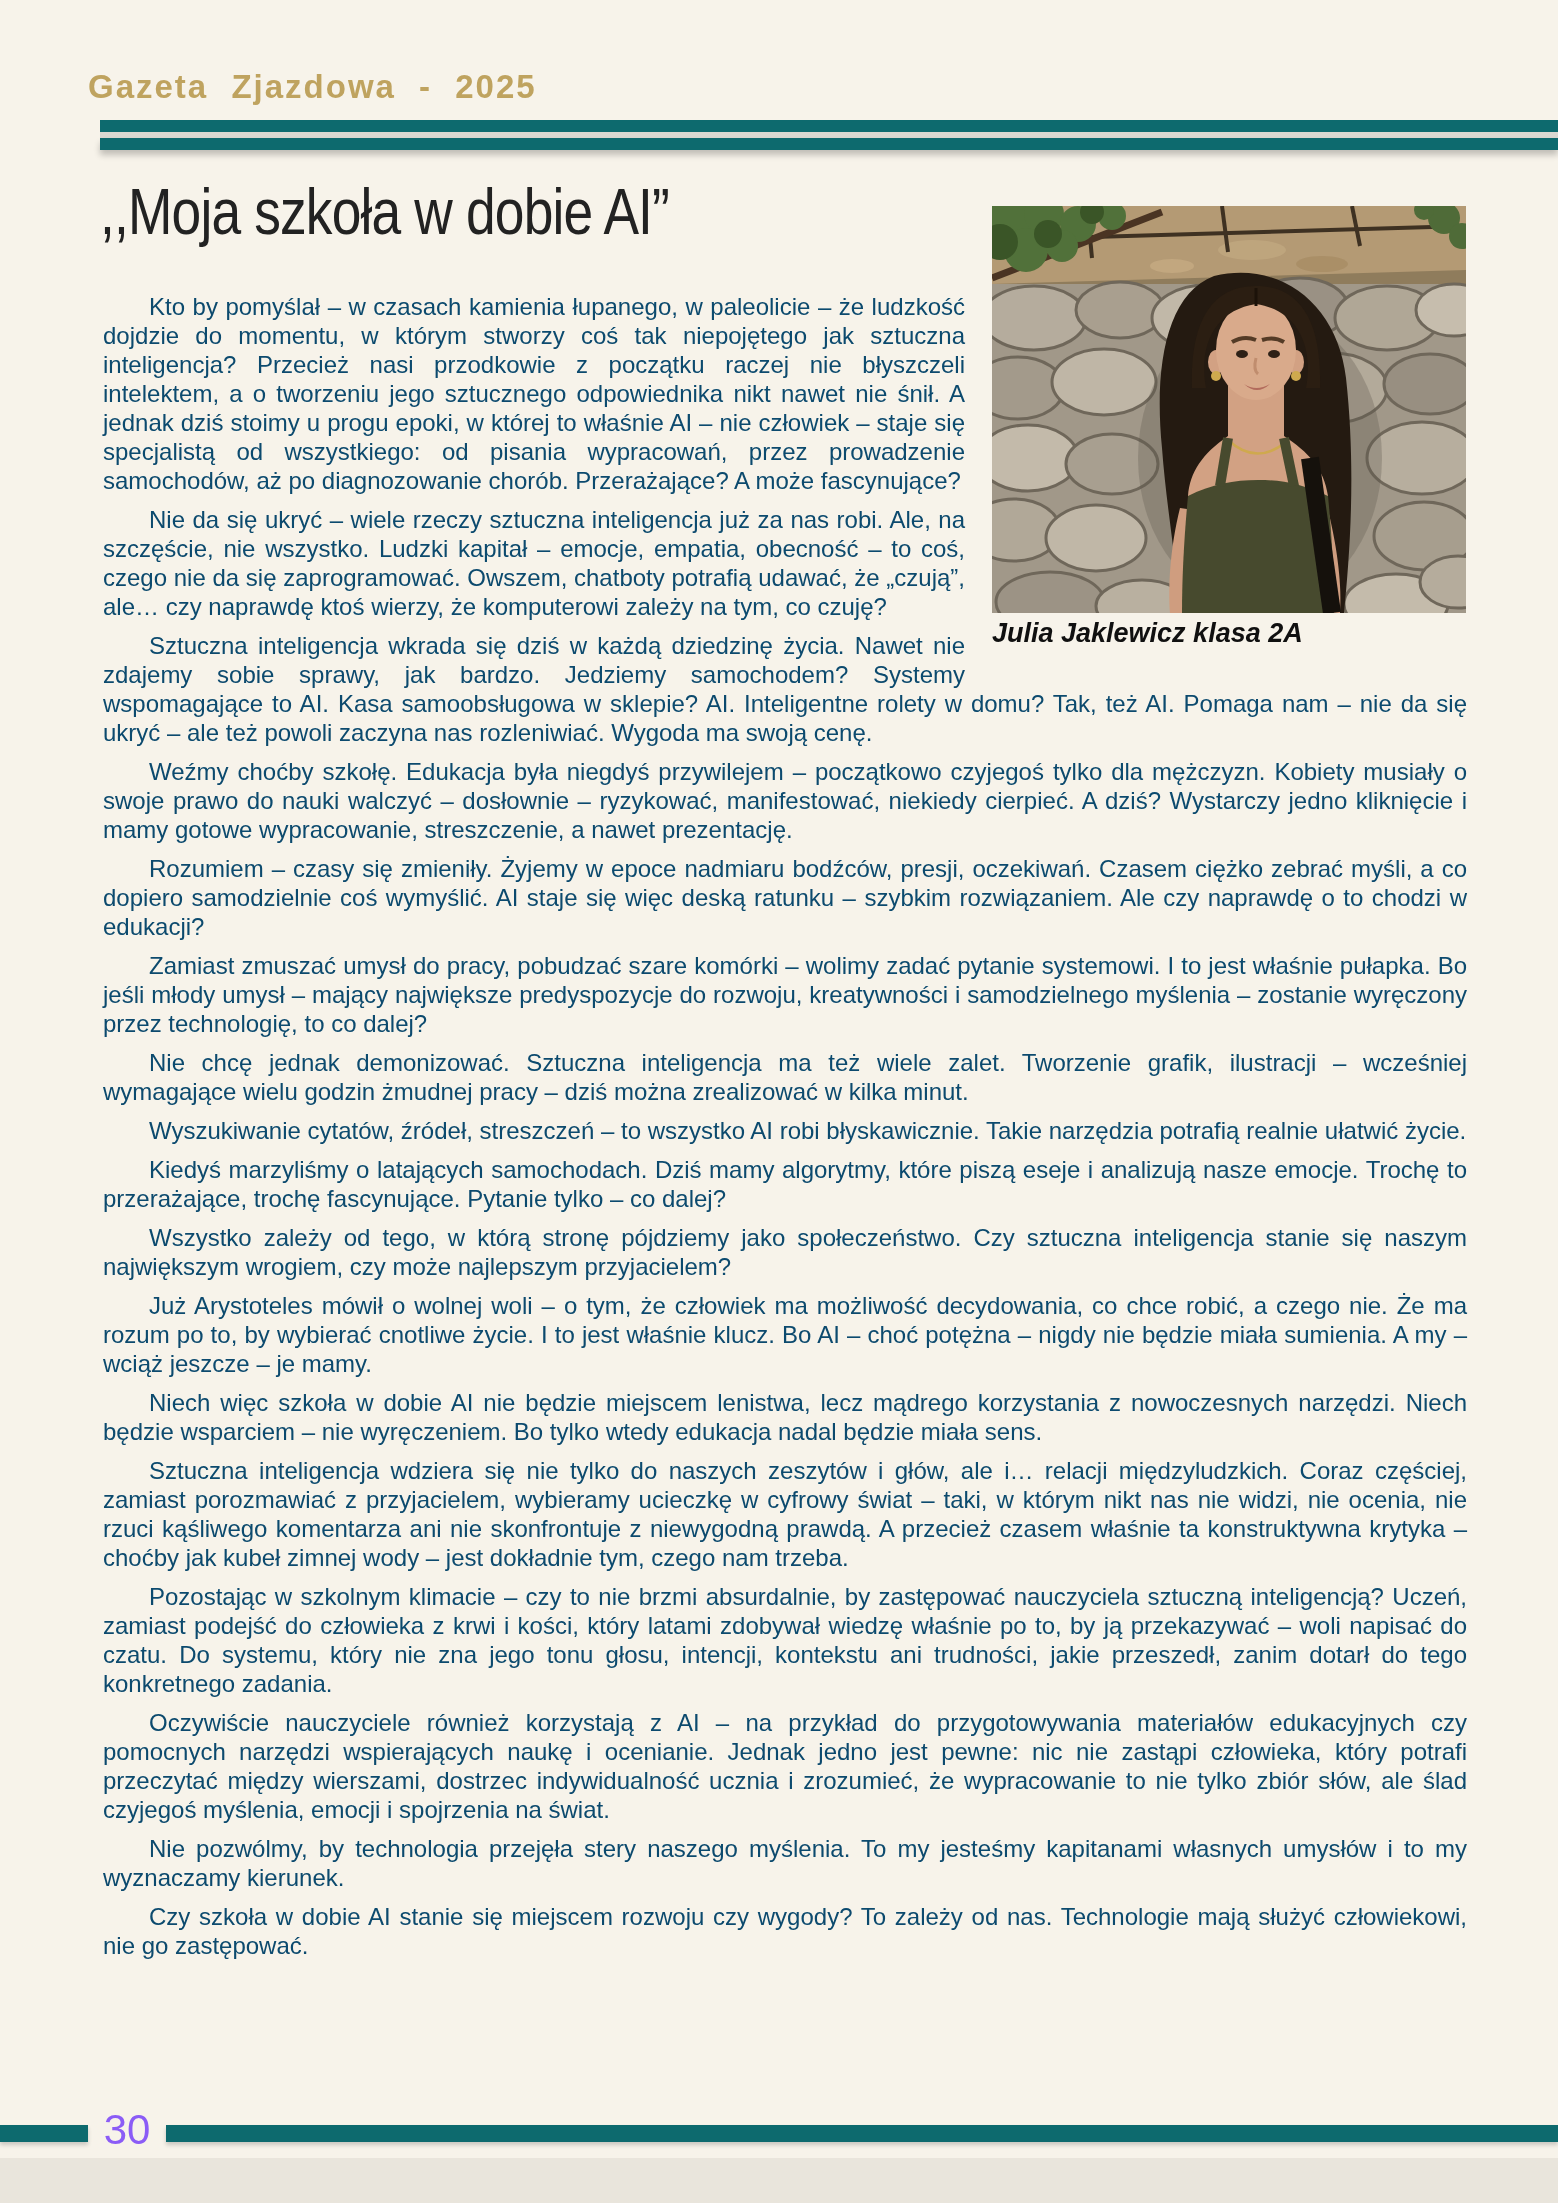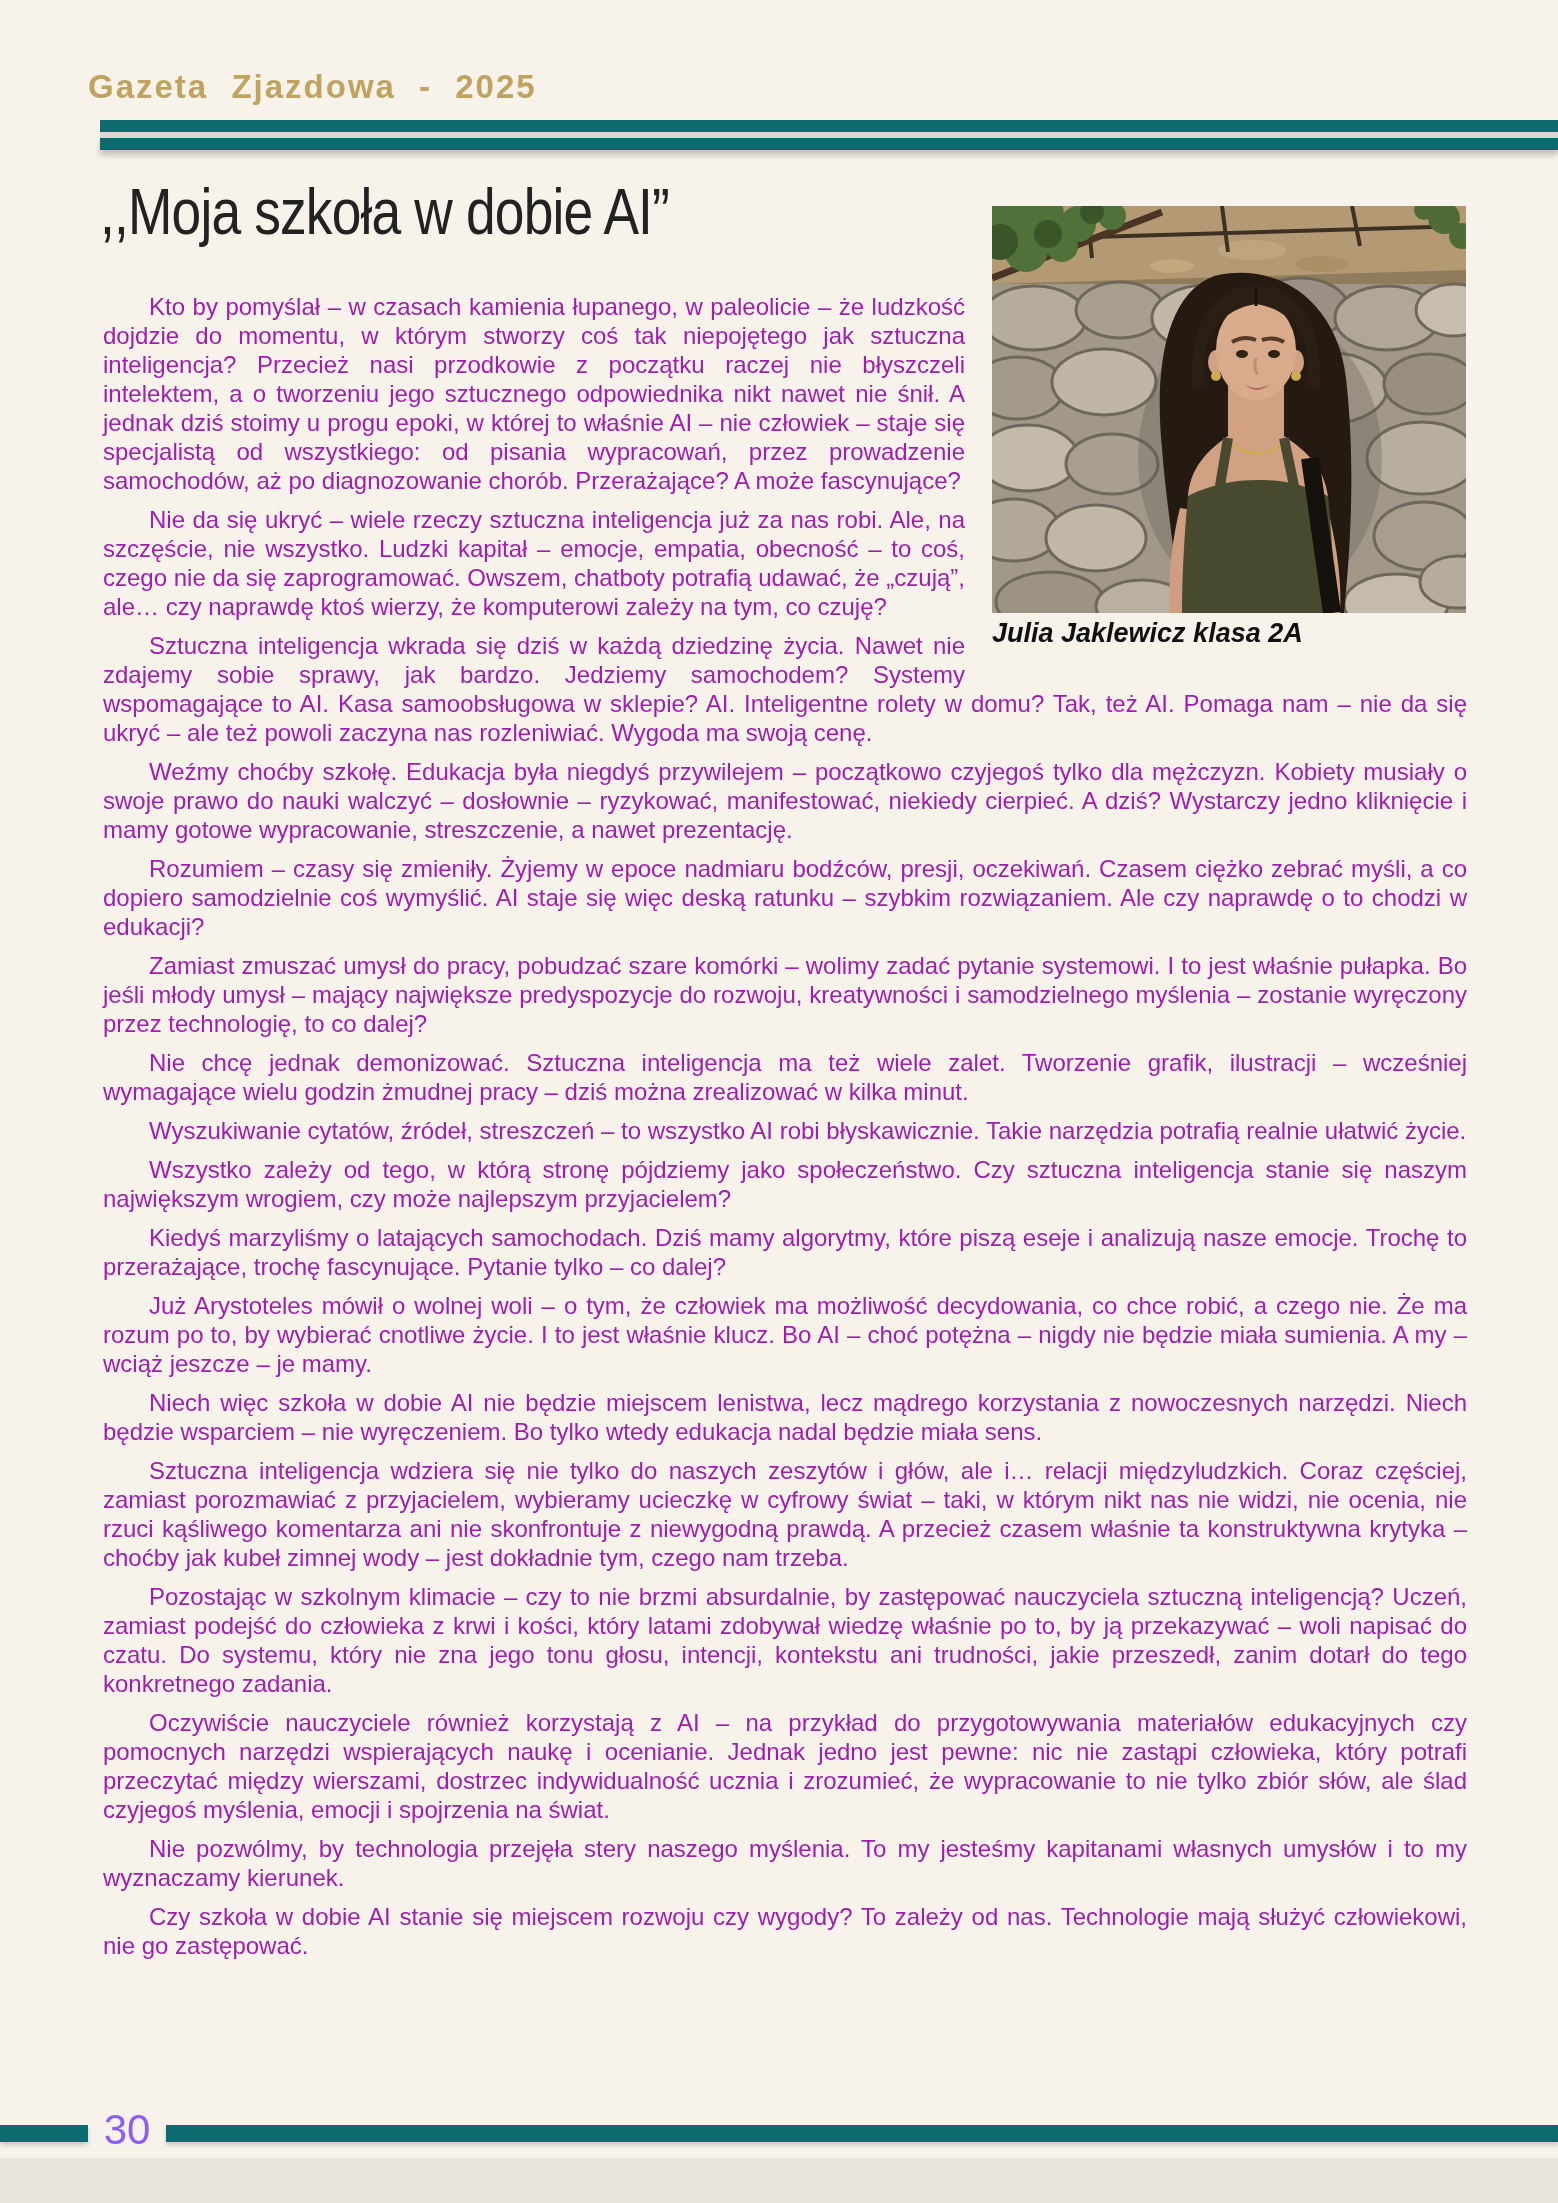--- a/index.html
+++ b/index.html
@@ -21,21 +21,21 @@
     font-size:65px;font-weight:400;color:#222;
     transform:scaleX(.82);transform-origin:left top;
     white-space:nowrap;letter-spacing:-1px;
   }
   .photo-figure{position:absolute;left:992px;top:206px;width:484px;margin:0;}
   .photo{width:474px;height:407px;overflow:hidden;background:#a19889;}
   .photo svg{display:block;}
   .photo-caption{margin-top:5px;font-size:27px;font-weight:700;font-style:italic;color:#101010;}
   .article-body{
     position:absolute;left:103px;top:292px;width:1364px;
-    font-size:24px;line-height:29px;color:#a21caf;
+    font-size:24px;line-height:29px;color:#0c4a6e;
     text-align:justify;hyphens:auto;-webkit-hyphens:auto;
   }
   .article-body p{margin:0 0 10px;text-indent:46px;}
   .photo-spacer{float:right;width:502px;height:372px;}
   .fbar{position:absolute;top:2125px;height:17px;background:#0d6a6e;box-shadow:0 3px 4px rgba(0,0,0,.18);}
   .fbar-left{left:0;width:88px;}
   .fbar-right{left:166px;right:0;}
   .page-number{
     position:absolute;left:92px;top:2106px;width:70px;text-align:center;
     font-size:42px;font-weight:400;color:#8b5cf6;
@@ -149,22 +149,22 @@
     <div class="photo-spacer"></div>
 
   <p>Kto by pomyślał – w czasach kamienia łupanego, w paleolicie – że ludzkość dojdzie do momentu, w którym stworzy coś tak niepojętego jak sztuczna inteligencja? Przecież nasi przodkowie z początku raczej nie błyszczeli intelektem, a o tworzeniu jego sztucznego odpowiednika nikt nawet nie śnił. A jednak dziś stoimy u progu epoki, w której to właśnie AI – nie człowiek – staje się specjalistą od wszystkiego: od pisania wypracowań, przez prowadzenie samochodów, aż po diagnozowanie chorób. Przerażające? A może fascynujące?</p>
       <p>Nie da się ukryć – wiele rzeczy sztuczna inteligencja już za nas robi. Ale, na szczęście, nie wszystko. Ludzki kapitał – emocje, empatia, obecność – to coś, czego nie da się zaprogramować. Owszem, chatboty potrafią udawać, że „czują”, ale… czy naprawdę ktoś wierzy, że komputerowi zależy na tym, co czuję?</p>
       <p>Sztuczna inteligencja wkrada się dziś w każdą dziedzinę życia. Nawet nie zdajemy sobie sprawy, jak bardzo. Jedziemy samochodem? Systemy wspomagające to AI. Kasa samoobsługowa w sklepie? AI. Inteligentne rolety w domu? Tak, też AI. Pomaga nam – nie da się ukryć – ale też powoli zaczyna nas rozleniwiać. Wygoda ma swoją cenę.</p>
       <p>Weźmy choćby szkołę. Edukacja była niegdyś przywilejem – początkowo czyjegoś tylko dla mężczyzn. Kobiety musiały o swoje prawo do nauki walczyć – dosłownie – ryzykować, manifestować, niekiedy cierpieć. A dziś? Wystarczy jedno kliknięcie i mamy gotowe wypracowanie, streszczenie, a nawet prezentację.</p>
       <p>Rozumiem – czasy się zmieniły. Żyjemy w epoce nadmiaru bodźców, presji, oczekiwań. Czasem ciężko zebrać myśli, a co dopiero samodzielnie coś wymyślić. AI staje się więc deską ratunku – szybkim rozwiązaniem. Ale czy naprawdę o to chodzi w edukacji?</p>
       <p>Zamiast zmuszać umysł do pracy, pobudzać szare komórki – wolimy zadać pytanie systemowi. I to jest właśnie pułapka. Bo jeśli młody umysł – mający największe predyspozycje do rozwoju, kreatywności i samodzielnego myślenia – zostanie wyręczony przez technologię, to co dalej?</p>
       <p>Nie chcę jednak demonizować. Sztuczna inteligencja ma też wiele zalet. Tworzenie grafik, ilustracji – wcześniej wymagające wielu godzin żmudnej pracy – dziś można zrealizować w kilka minut.</p>
       <p>Wyszukiwanie cytatów, źródeł, streszczeń – to wszystko AI robi błyskawicznie. Takie narzędzia potrafią realnie ułatwić życie.</p>
+      <p>Kiedyś marzyliśmy o latających samochodach. Dziś mamy algorytmy, które piszą eseje i analizują nasze emocje. Trochę to przerażające, trochę fascynujące. Pytanie tylko – co dalej?</p>
       <p>Wszystko zależy od tego, w którą stronę pójdziemy jako społeczeństwo. Czy sztuczna inteligencja stanie się naszym największym wrogiem, czy może najlepszym przyjacielem?</p>
-      <p>Kiedyś marzyliśmy o latających samochodach. Dziś mamy algorytmy, które piszą eseje i analizują nasze emocje. Trochę to przerażające, trochę fascynujące. Pytanie tylko – co dalej?</p>
       <p>Już Arystoteles mówił o wolnej woli – o tym, że człowiek ma możliwość decydowania, co chce robić, a czego nie. Że ma rozum po to, by wybierać cnotliwe życie. I to jest właśnie klucz. Bo AI – choć potężna – nigdy nie będzie miała sumienia. A my – wciąż jeszcze – je mamy.</p>
       <p>Niech więc szkoła w dobie AI nie będzie miejscem lenistwa, lecz mądrego korzystania z nowoczesnych narzędzi. Niech będzie wsparciem – nie wyręczeniem. Bo tylko wtedy edukacja nadal będzie miała sens.</p>
       <p>Sztuczna inteligencja wdziera się nie tylko do naszych zeszytów i głów, ale i… relacji międzyludzkich. Coraz częściej, zamiast porozmawiać z przyjacielem, wybieramy ucieczkę w cyfrowy świat – taki, w którym nikt nas nie widzi, nie ocenia, nie rzuci kąśliwego komentarza ani nie skonfrontuje z niewygodną prawdą. A przecież czasem właśnie ta konstruktywna krytyka – choćby jak kubeł zimnej wody – jest dokładnie tym, czego nam trzeba.</p>
       <p>Pozostając w szkolnym klimacie – czy to nie brzmi absurdalnie, by zastępować nauczyciela sztuczną inteligencją? Uczeń, zamiast podejść do człowieka z krwi i kości, który latami zdobywał wiedzę właśnie po to, by ją przekazywać – woli napisać do czatu. Do systemu, który nie zna jego tonu głosu, intencji, kontekstu ani trudności, jakie przeszedł, zanim dotarł do tego konkretnego zadania.</p>
       <p>Oczywiście nauczyciele również korzystają z AI – na przykład do przygotowywania materiałów edukacyjnych czy pomocnych narzędzi wspierających naukę i ocenianie. Jednak jedno jest pewne: nic nie zastąpi człowieka, który potrafi przeczytać między wierszami, dostrzec indywidualność ucznia i zrozumieć, że wypracowanie to nie tylko zbiór słów, ale ślad czyjegoś myślenia, emocji i spojrzenia na świat.</p>
       <p>Nie pozwólmy, by technologia przejęła stery naszego myślenia. To my jesteśmy kapitanami własnych umysłów i to my wyznaczamy kierunek.</p>
       <p>Czy szkoła w dobie AI stanie się miejscem rozwoju czy wygody? To zależy od nas. Technologie mają służyć człowiekowi, nie go zastępować.</p>
     </div>
 
   <div class="fbar fbar-left"></div>

